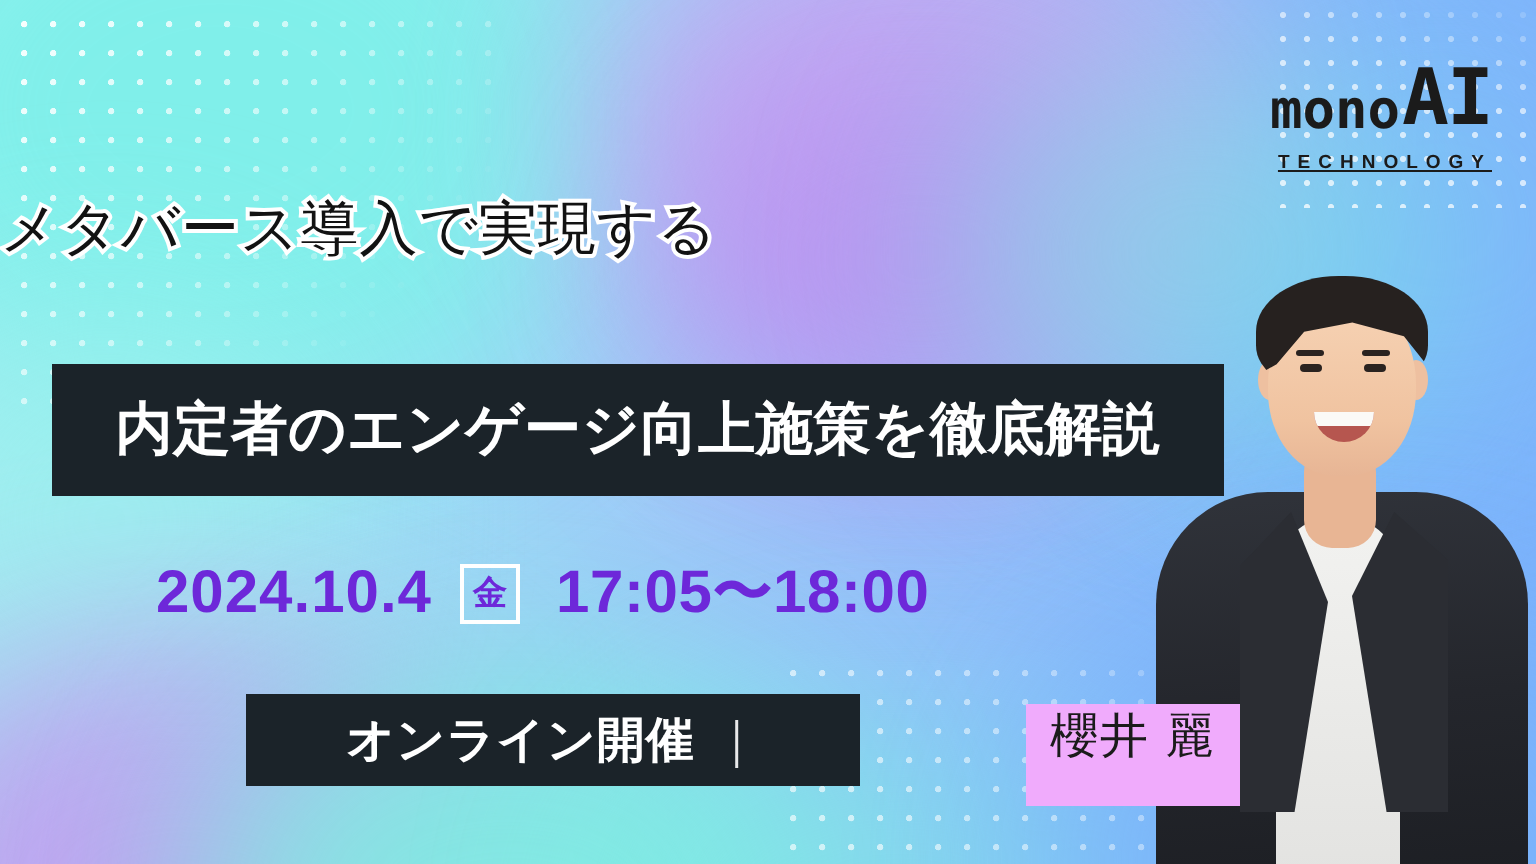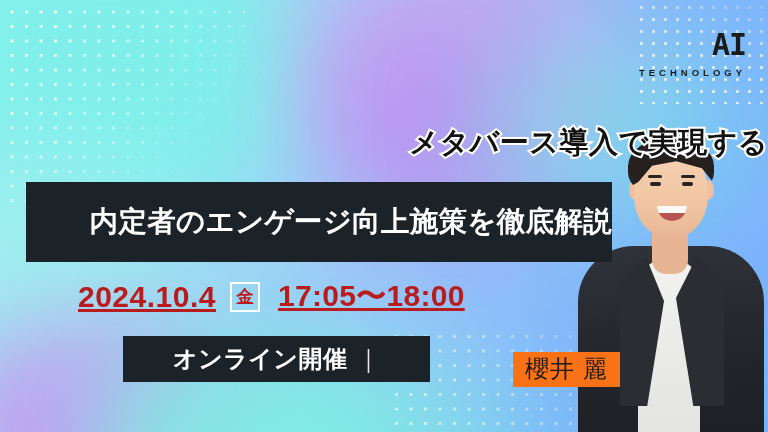--- a/index.html
+++ b/index.html
@@ -61,75 +61,75 @@
 
   
   #logo{ position:absolute; right:22px; top:30px; text-align:right; z-index:6; }
   .logo-mark{
     font-family:"DejaVu Sans Mono","Liberation Mono",monospace;
     font-weight:700; font-size:27px; letter-spacing:-1px;
     color:#1b1b1b; line-height:1;
     display:flex; align-items:flex-end; justify-content:flex-end;
   }
   .logo-mono{ font-size:27px; letter-spacing:0px; }
-  .logo-ai{ font-size:30px; letter-spacing:-1px; margin-left:1px; }
+  .logo-ai{ font-size:39px; letter-spacing:-1px; margin-left:1px; }
   .logo-sub{
     margin-top:7px; font-size:9.5px; font-weight:700;
     letter-spacing:4.0px; color:#1b1b1b;
     font-family:"Liberation Sans",sans-serif;
+    text-decoration:underline;
   }
 
   
   #headline{
     position:absolute; left:0; right:0; top:98px; z-index:5;
-    text-align:right;
-    font-weight:700; color:#121212;
+    text-align:left;
+    font-weight:400; color:#121212;
     line-height:1.20;
-    margin-top:27px;
   }
   #headline .ln{
     display:block;
     font-size:29px;
     letter-spacing:.5px;
     -webkit-text-stroke:4px #ffffff;
     paint-order:stroke fill;
     text-shadow:0 1px 0 rgba(255,255,255,.4);
   }
   #headline .ln2{ font-size:29.5px; margin-top:4px; }
 
   
   #banner{
-    position:absolute; left:26px; top:182px; width:586px; height:80px;
+    position:absolute; left:26px; top:182px; width:586px; height:66px;
     background:#1b2329; z-index:5;
-    display:flex; align-items:center; justify-content:flex-end;
+    display:flex; align-items:center; justify-content:center;
   }
   #banner .txt{
     color:#fff; font-weight:900; font-size:28.5px; letter-spacing:.3px;
     white-space:nowrap;
   }
 
   
   #daterow{
     position:absolute; left:78px; top:276px; z-index:5;
     display:flex; align-items:center; gap:14px;
-    color:#b91c1c; font-weight:900;text-decoration:underline;
+    color:#6d28d9; font-weight:900;
   }
   #daterow .date{ font-size:30px; letter-spacing:.5px; }
   #daterow .dow{
     border:2.2px solid #ffffff;
     font-size:17px; font-weight:700;
     width:30px; height:30px;
     display:flex; align-items:center; justify-content:center;
     line-height:1;
   }
   #daterow .time{ font-size:30px; letter-spacing:.3px; margin-left:4px; }
 
   
   #pill{
-    position:absolute; left:123px; top:336px; width:307px; height:46px;
+    position:absolute; left:123px; top:347px; width:307px; height:46px;
     background:#1b2329; z-index:5;
     display:flex; align-items:center; justify-content:center; gap:9px;
   }
   #pill .p-txt{ color:#fff; font-weight:900; font-size:24px; letter-spacing:.5px; }
   #pill .p-div{ color:#fff; font-weight:300; font-size:24px; opacity:.9; }
 
   
   #photo{
     position:absolute; right:0px; top:118px; width:196px; height:314px; z-index:4;
     overflow:hidden;
@@ -184,23 +184,23 @@
 
   
   #dept{
     position:absolute; left:510px; top:328px; z-index:7;
     background:#ffffff; color:#1b1b1b;
     font-size:12.5px; font-weight:500; letter-spacing:.4px;
     padding:3px 7px 4px 7px; white-space:nowrap;
   }
   #name{
     position:absolute; left:513px; top:352px; z-index:7;
-    background:#f97316; color:#1b1b1b;
+    background:#f0abfc; color:#1b1b1b;
     font-size:24px; font-weight:500; letter-spacing:1px;
-    padding:3px 12px 4px 12px; white-space:nowrap; line-height:1.15;
+    padding:3px 12px 20px 12px; white-space:nowrap; line-height:1.15;
   }
 </style>
 </head>
 <body>
 
 <div id="stage">
 
   <div class="bg-base"></div>
   <div class="blob blob-cyan-tl"></div>
   <div class="blob blob-blue-r"></div>
@@ -231,20 +231,21 @@
     <div class="ph ph-brow-r"></div>
     <div class="ph ph-eye-l"></div>
     <div class="ph ph-eye-r"></div>
     <div class="ph ph-mouth">
       <div class="ph-teeth"></div>
     </div>
   </div>
 
   <div id="logo">
     <div class="logo-mark">
+      <span class="logo-mono">mono</span>
         <span class="logo-ai">AI</span>
     </div>
     <div class="logo-sub">TECHNOLOGY</div>
   </div>
 
   <div id="headline">
     <span class="ln ln1">メタバース導入で実現する</span>
   </div>
 
   <div id="banner">

